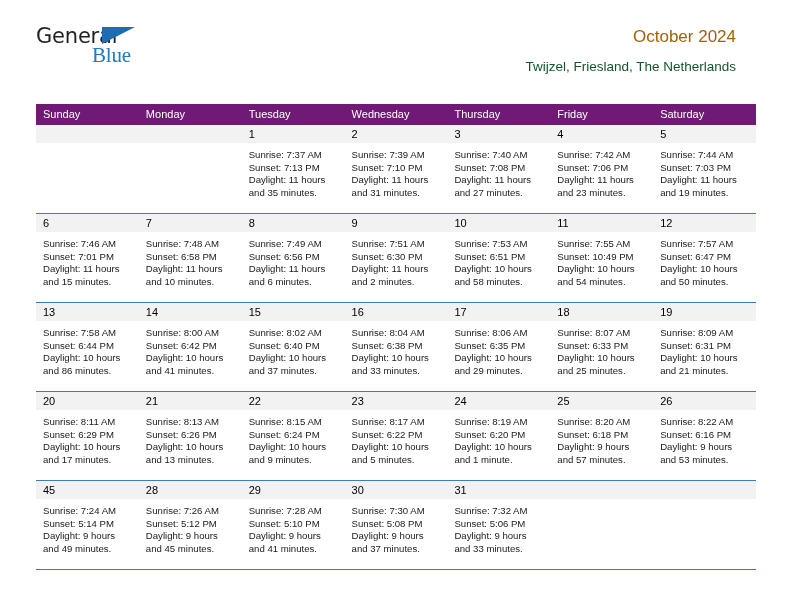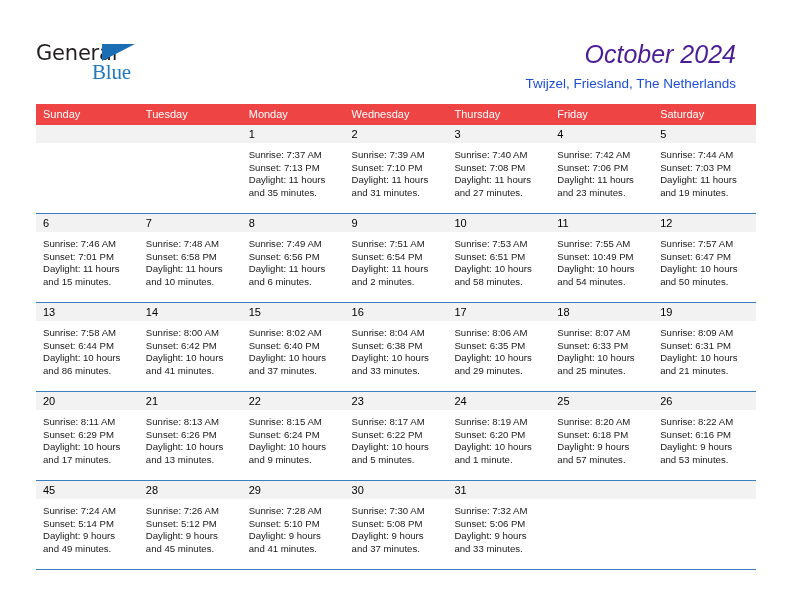--- a/index.html
+++ b/index.html
@@ -12,21 +12,21 @@
     background: #ffffff;
     font-family: "Liberation Sans", sans-serif;
     color: #000000;
     overflow: hidden;
   }
   .page {
     position: relative;
     width: 772px;
     height: 612px;
     box-sizing: border-box;
-    padding: 17px 36px;
+    padding: 0 36px;
   }
 
   
   .header {
     position: relative;
     height: 72px;
     padding-top: 24px;
     box-sizing: border-box;
   }
   .logo {
@@ -64,44 +64,43 @@
     border-bottom: 17px solid transparent;
   }
 
   .title-block {
     position: absolute;
     right: 0;
     top: 22px;
     text-align: right;
   }
   .cal-title {
-    font-size: 25px;
-    color: #4c1d95;
+    font-size: 17px;
+    color: #a16207;
     line-height: 30px;
     white-space: nowrap;
-    font-style: italic;
   }
   .cal-subtitle {
     font-size: 13.5px;
-    color: #1d4ed8;
+    color: #14532d;
     line-height: 20px;
     margin-top: 5px;
     white-space: nowrap;
   }
 
   
   .calendar {
     position: absolute;
     left: 36px;
     top: 104px;
     width: 720px;
   }
   .dow-row {
     display: flex;
-    background: #ef4444;
+    background: #701a75;
     height: 21px;
   }
   .dow-cell {
     flex: 1 1 0;
     color: #ffffff;
     font-size: 11px;
     line-height: 21px;
     padding-left: 7px;
     box-sizing: border-box;
     white-space: nowrap;
@@ -162,22 +161,22 @@
     <div class="title-block">
       <div class="cal-title">October 2024</div>
       <div class="cal-subtitle">Twijzel, Friesland, The Netherlands</div>
     </div>
 
   </div>
 
   <div class="calendar">
     <div class="dow-row" id="dow-row">
         <div class="dow-cell">Sunday</div>
+        <div class="dow-cell">Monday</div>
         <div class="dow-cell">Tuesday</div>
-        <div class="dow-cell">Monday</div>
         <div class="dow-cell">Wednesday</div>
         <div class="dow-cell">Thursday</div>
         <div class="dow-cell">Friday</div>
         <div class="dow-cell">Saturday</div>
       </div>
     <div id="weeks-container">
         <div class="week-row">
           <div class="day-cell empty">
             <div class="day-num-band">
               <div class="day-num"></div>
@@ -279,21 +278,21 @@
               <div class="day-line">Daylight: 11 hours</div>
               <div class="day-line">and 6 minutes.</div>
             </div>
           </div>
           <div class="day-cell">
             <div class="day-num-band">
               <div class="day-num">9</div>
             </div>
             <div class="day-body">
               <div class="day-line">Sunrise: 7:51 AM</div>
-              <div class="day-line">Sunset: 6:54 PM</div>
+              <div class="day-line">Sunset: 6:30 PM</div>
               <div class="day-line">Daylight: 11 hours</div>
               <div class="day-line">and 2 minutes.</div>
             </div>
           </div>
           <div class="day-cell">
             <div class="day-num-band">
               <div class="day-num">10</div>
             </div>
             <div class="day-body">
               <div class="day-line">Sunrise: 7:53 AM</div>

